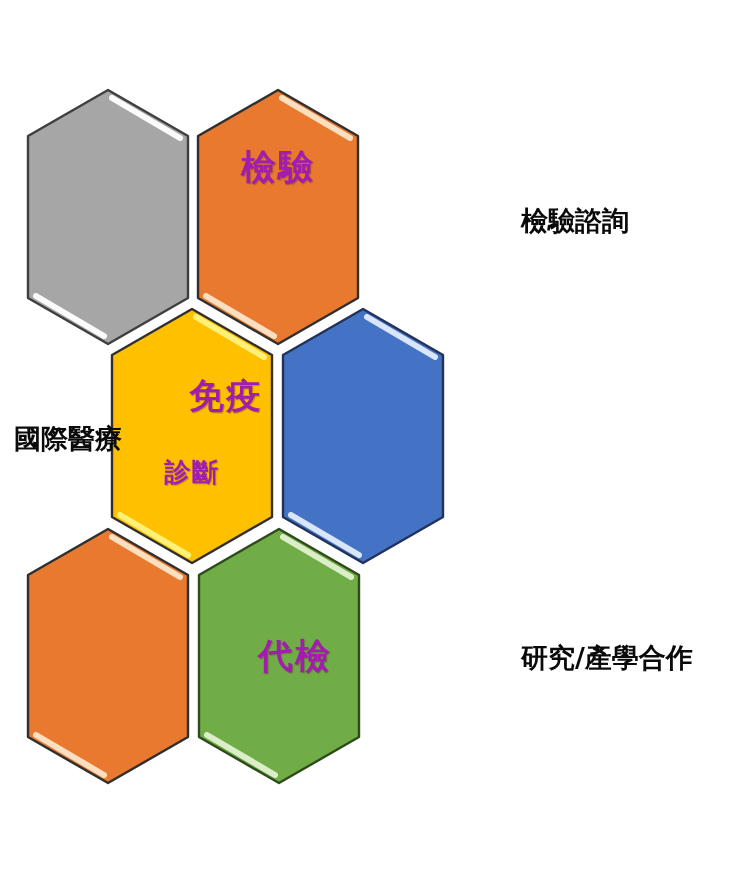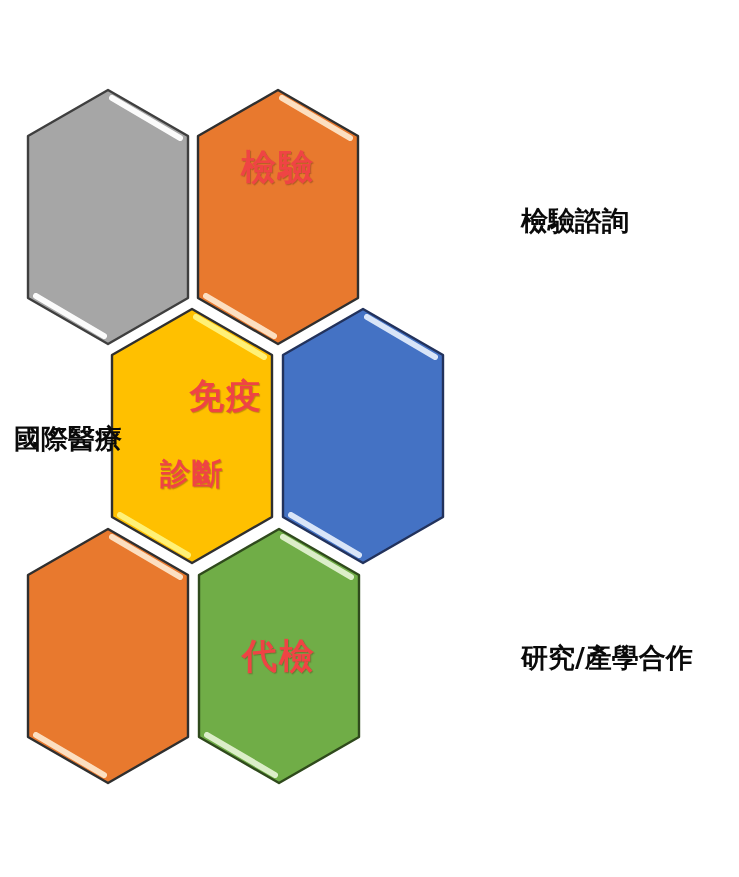--- a/index.html
+++ b/index.html
@@ -24,21 +24,21 @@
   }
   .hex svg {
     display: block;
     overflow: visible;
   }
   .hex-label {
     position: absolute;
     left: 0;
     width: 100%;
     text-align: center;
-    color: #ef4444;
+    color: #a21caf;
     font-weight: bold;
     letter-spacing: 0.06em;
     text-shadow: 1px 1px 1px rgba(80,50,20,0.35);
     pointer-events: none;
     line-height: 1.0;
   }
   .side-label {
     position: absolute;
     color: #0a0a0a;
     font-weight: bold;
@@ -71,21 +71,21 @@
     <div class="hex-label" style="top:62px; font-size:35px;">檢驗</div>
   </div>
 
   <div class="hex" style="left:110px; top:307px; width:164px; height:258px;">
     <svg width="164" height="258" viewBox="0 0 164 258">
       <polygon points="82,2 162,48 162,210 82,256 2,210 2,48" fill="#FFC000" stroke="#2F2F2F" stroke-width="2.4" stroke-linejoin="round"></polygon>
       <line x1="86" y1="10" x2="154" y2="50" stroke="#FFF27A" stroke-width="6" stroke-linecap="round" opacity="0.98"></line>
       <line x1="10" y1="208" x2="78" y2="248" stroke="#FFF27A" stroke-width="6" stroke-linecap="round" opacity="0.98"></line>
     </svg>
     <div class="hex-label" style="top:72px; font-size:35px;margin-left:34px;">免疫</div>
-    <div class="hex-label" style="top:152px; font-size:30px;">診斷</div>
+    <div class="hex-label" style="top:152px; font-size:26px;">診斷</div>
   </div>
 
   <div class="hex" style="left:281px; top:307px; width:164px; height:258px;">
     <svg width="164" height="258" viewBox="0 0 164 258">
       <polygon points="82,2 162,48 162,210 82,256 2,210 2,48" fill="#4472C4" stroke="#22325C" stroke-width="2.4" stroke-linejoin="round"></polygon>
       <line x1="86" y1="10" x2="154" y2="50" stroke="#DCE8FA" stroke-width="6" stroke-linecap="round" opacity="0.98"></line>
       <line x1="10" y1="208" x2="78" y2="248" stroke="#DCE8FA" stroke-width="6" stroke-linecap="round" opacity="0.98"></line>
     </svg>
     <div class="hex-label" style="top:72px; font-size:35px;"></div>
     <div class="hex-label" style="top:152px; font-size:35px;"></div>
@@ -100,21 +100,21 @@
     <div class="hex-label" style="top:72px; font-size:35px;"></div>
     <div class="hex-label" style="top:152px; font-size:35px;"></div>
   </div>
 
   <div class="hex" style="left:197px; top:527px; width:164px; height:258px;">
     <svg width="164" height="258" viewBox="0 0 164 258">
       <polygon points="82,2 162,48 162,210 82,256 2,210 2,48" fill="#70AD47" stroke="#2F4A1C" stroke-width="2.4" stroke-linejoin="round"></polygon>
       <line x1="86" y1="10" x2="154" y2="50" stroke="#DFF0CC" stroke-width="6" stroke-linecap="round" opacity="0.98"></line>
       <line x1="10" y1="208" x2="78" y2="248" stroke="#DFF0CC" stroke-width="6" stroke-linecap="round" opacity="0.98"></line>
     </svg>
-    <div class="hex-label" style="top:112px; font-size:35px;">代檢</div>
+    <div class="hex-label" style="top:112px; font-size:35px;padding-left:16px;">代檢</div>
     <div class="hex-label" style="top:192px; font-size:35px;"></div>
   </div>
 
   <div class="side-label" style="left:521px; top:203px; font-size:27px;">檢驗諮詢</div>
 
   <div class="side-label" style="left:14px; top:421px; font-size:27px;">國際醫療</div>
 
   <div class="side-label" style="left:521px; top:640px; font-size:27px;">研究/產學合作</div>
 
 </div>

